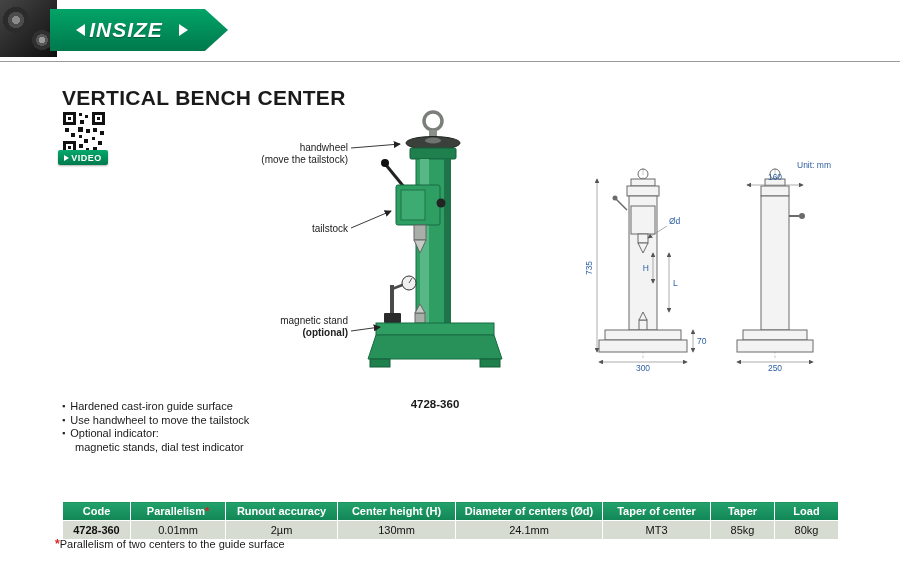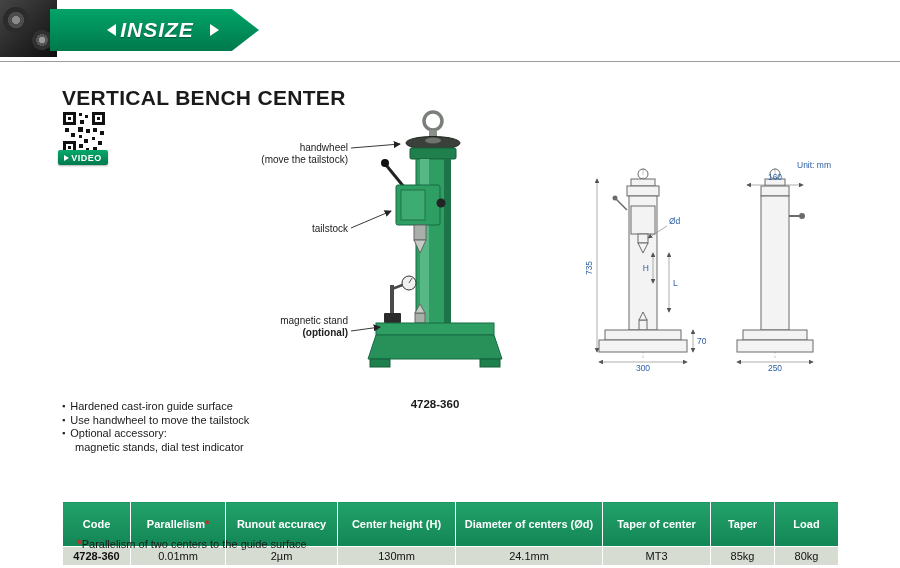--- a/index.html
+++ b/index.html
@@ -15,21 +15,21 @@
     position:absolute; left:0; top:0; width:57px; height:57px;
     background:
       radial-gradient(circle at 16px 20px, #8a8a8a 0 4px, #4c4c4c 4px 8px, #2b2b2b 8px 13px, rgba(0,0,0,0) 13px),
       radial-gradient(circle at 42px 40px, #9a9a9a 0 3px, #565656 3px 6px, #303030 6px 10px, rgba(0,0,0,0) 10px),
       linear-gradient(135deg, #454545, #0e0e0e);
   }
   .banner {
     position:absolute; left:50px; top:9px; width:178px; height:42px;
     background:linear-gradient(180deg,#02a468,#00794c);
     clip-path:polygon(0 0, 87% 0, 100% 50%, 87% 100%, 0 100%);
-    display:flex; align-items:center; justify-content:center; gap:4px; z-index:2;padding-left:31px;
+    display:flex; align-items:center; justify-content:center; gap:4px; z-index:2;
   }
   .brand-text {
     color:#fff; font-weight:bold; font-style:italic; font-size:21px; letter-spacing:1px;
     padding-right:12px; text-shadow:0 1px 1px rgba(0,0,0,.35);
   }
   .tri { width:0; height:0; display:inline-block; }
   .tri-left { border-top:6px solid transparent; border-bottom:6px solid transparent; border-right:9px solid #fff; }
   .tri-right { border-top:6px solid transparent; border-bottom:6px solid transparent; border-left:9px solid #fff; margin-right:14px; }
 
   
@@ -59,28 +59,28 @@
   .drawings-svg { position:absolute; left:585px; top:158px; width:250px; height:230px; }
   .oln { fill:#f3f3f3; stroke:#6b6b6b; stroke-width:1; }
   .dim { stroke:#8a8a8a; stroke-width:0.7; }
   .cl { stroke:#9aa5a0; stroke-width:0.6; stroke-dasharray:7 2 1.5 2; }
   .dm { fill:#2e5fa3; font-size:8.5px; }
 
   
   .spec-table { position:absolute; left:62px; top:501px; width:776px; border-collapse:collapse; table-layout:fixed; }
   .spec-table th {
     background:linear-gradient(180deg,#23a26b,#128655); color:#fff; font-size:11px; font-weight:bold;
-    padding:16px 1px; border:1px solid #fff; text-align:center; white-space:nowrap;
+    padding:3px 1px; border:1px solid #fff; text-align:center; white-space:nowrap;
   }
   .spec-table td {
     background:#d7dcd2; color:#111; font-size:11px; padding:3px 1px;
     border:1px solid #fff; text-align:center; white-space:nowrap;
   }
   .star { color:#e02020; font-weight:bold; }
-  .footnote { position:absolute; left:77px; top:537px; font-size:11px; }
+  .footnote { position:absolute; left:55px; top:537px; font-size:11px; }
   .footnote .star { font-size:12px; }
 </style>
 </head>
 <body>
 
 <div class="page">
 
   <div class="photo-strip"></div>
   <div class="banner">
     <span class="tri tri-left"></span>
@@ -179,21 +179,21 @@
     <text class="co" text-anchor="end" x="118" y="219">magnetic stand</text>
     <text class="co co-b" text-anchor="end" x="118" y="231">(optional)</text>
   </svg>
 
   <div class="model-label">4728-360</div>
 
   <div class="features">
     <ul>
       <li>Hardened cast-iron guide surface</li>
       <li>Use handwheel to move the tailstock</li>
-      <li>Optional accessory:</li>
+      <li>Optional indicator:</li>
     </ul>
     <div class="sub">magnetic stands, dial test indicator</div>
   </div>
 
   <svg class="drawings-svg" viewBox="0 0 250 230">
     <defs>
       <marker id="dimA" markerWidth="7" markerHeight="7" refX="6" refY="3.5" orient="auto">
           <path d="M0,0 L7,3.5 L0,7 z" fill="#555"></path>
         </marker>
       <marker id="dimB" markerWidth="7" markerHeight="7" refX="1" refY="3.5" orient="auto">

